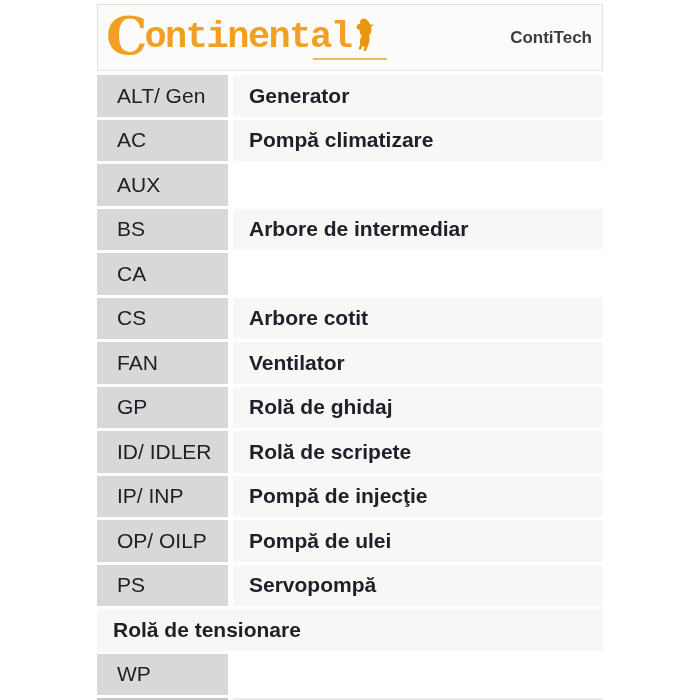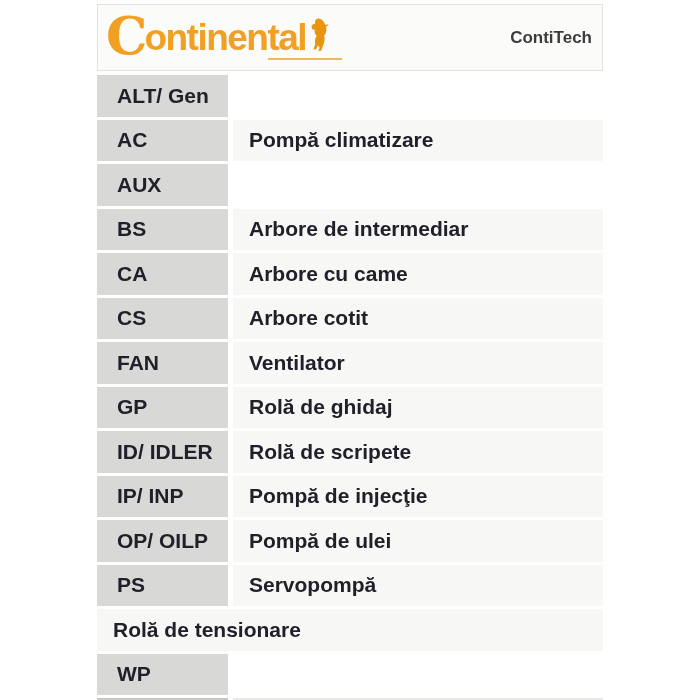--- a/index.html
+++ b/index.html
@@ -39,21 +39,21 @@
   }
   .logo-initial {
     font-family: "DejaVu Serif", "Liberation Serif", serif;
     font-weight: bold;
     font-size: 52px;
     line-height: 1;
     letter-spacing: -4px;
     margin-top: -4px;
   }
   .logo-rest {
-    font-family: Liberation Sans, sans-serif;
+    font-family: Liberation Mono, monospace;
     font-weight: bold;
     font-size: 37px;
     line-height: 1;
     letter-spacing: -1.5px;
     margin-left: 1px;
   }
   .horse {
     margin-left: 2px;
     margin-top: -8px;
   }
@@ -84,21 +84,21 @@
     margin-bottom: 3px;
   }
   .abbr-cell {
     width: 131px;
     box-sizing: border-box;
     background: #d8d8d6;
     margin-right: 5px;
     display: flex;
     align-items: center;
     padding-left: 20px;
-    font-weight: bold;
+    font-weight: normal;
     font-size: 21px;
     color: #20202a;
     white-space: nowrap;
   }
   .desc-cell {
     flex: 1;
     box-sizing: border-box;
     background: #f7f7f5;
     display: flex;
     align-items: center;
@@ -150,39 +150,39 @@
       </svg>
       <span class="logo-underline"></span>
     </div>
     <div class="sub-brand">ContiTech</div>
   </div>
 
   <div class="legend-table">
     <div>
   <div class="legend-row">
     <div class="abbr-cell">ALT/ Gen</div>
+    <div class="desc-cell">Generator</div>
   </div>
 
   <div class="legend-row">
     <div class="abbr-cell">AC</div>
     <div class="desc-cell">Pompă climatizare</div>
   </div>
 
   <div class="legend-row">
     <div class="abbr-cell">AUX</div>
   </div>
 
   <div class="legend-row">
     <div class="abbr-cell">BS</div>
     <div class="desc-cell">Arbore de intermediar</div>
   </div>
 
   <div class="legend-row">
     <div class="abbr-cell">CA</div>
-    <div class="desc-cell">Arbore cu came</div>
   </div>
 
   <div class="legend-row">
     <div class="abbr-cell">CS</div>
     <div class="desc-cell">Arbore cotit</div>
   </div>
 
   <div class="legend-row">
     <div class="abbr-cell">FAN</div>
     <div class="desc-cell">Ventilator</div>

